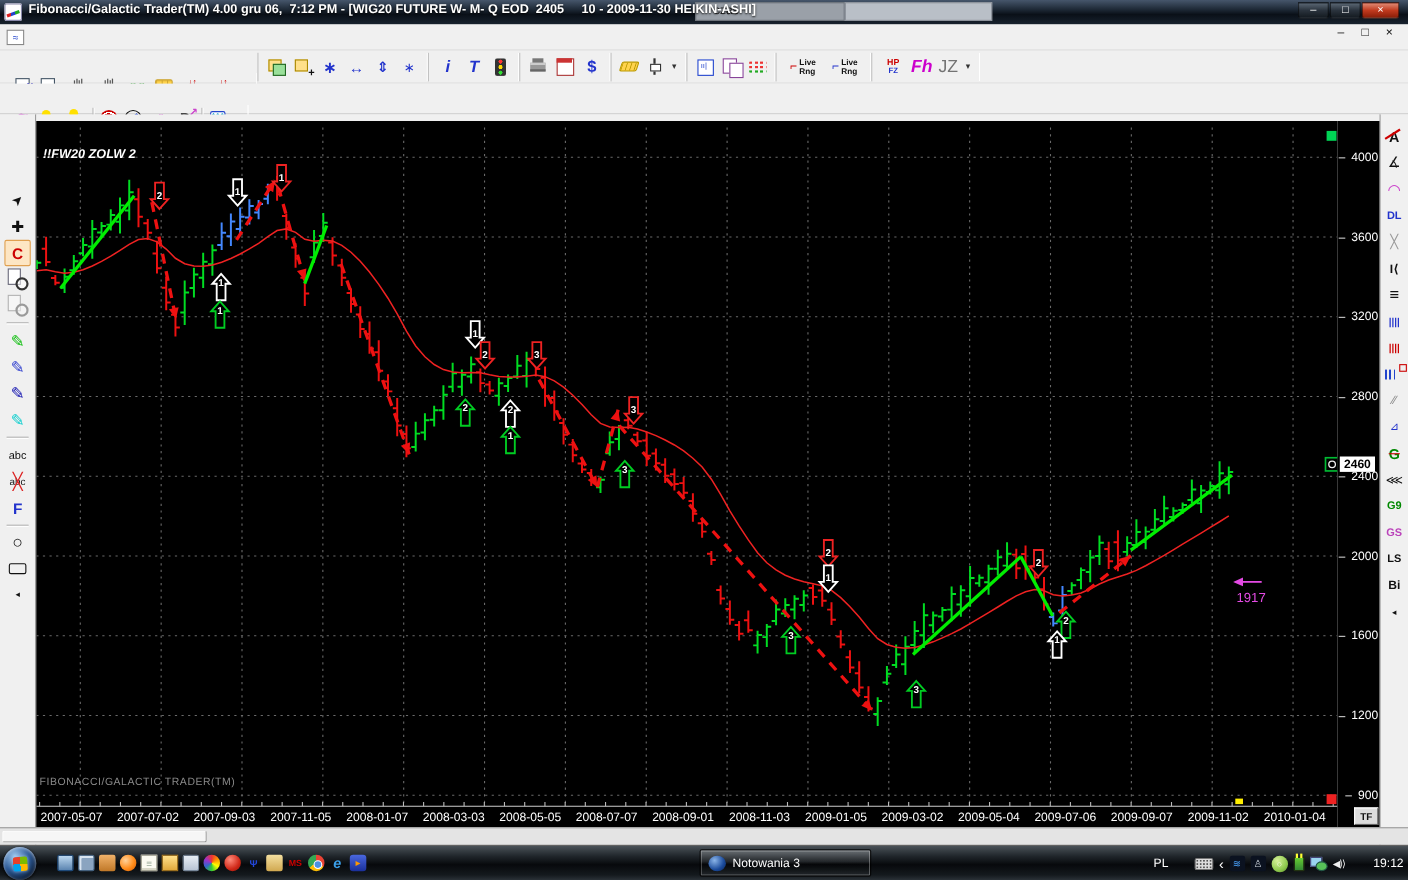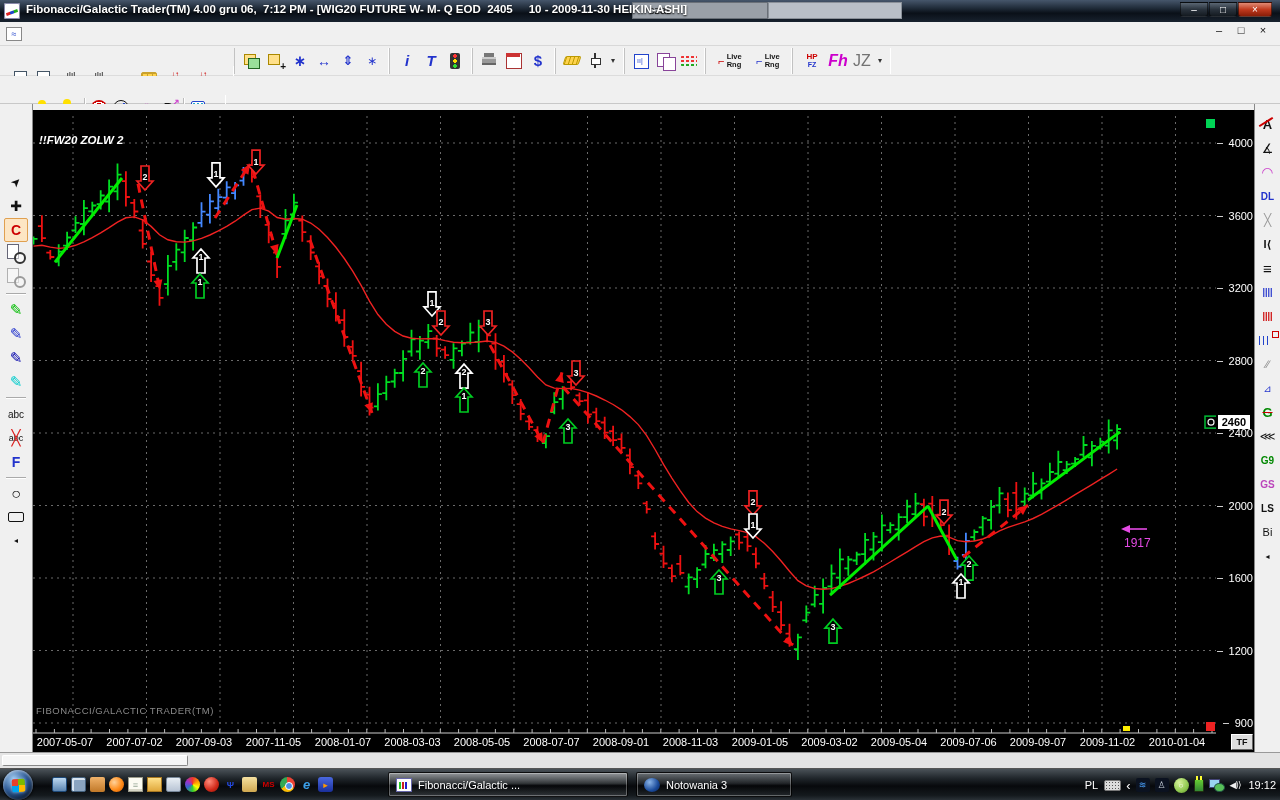--- a/index.html
+++ b/index.html
@@ -166,21 +166,21 @@
   .tkbtn{position:absolute;top:3px;height:25px;border:1px solid rgba(0,0,0,.85);border-radius:2px;
     color:#fff;font-size:11px;display:flex;align-items:center;gap:6px;padding:0 7px;
     background:linear-gradient(rgba(255,255,255,.25),rgba(255,255,255,.08) 45%,rgba(0,0,0,.25) 55%,rgba(255,255,255,.06));
     box-shadow:inset 0 0 0 1px rgba(255,255,255,.3);white-space:nowrap;overflow:hidden;}
   .tkbtn.active{background:linear-gradient(rgba(255,255,255,.45),rgba(255,255,255,.15) 45%,rgba(0,0,0,.2) 55%,rgba(255,255,255,.12));}
   .tkbtn .ticon{width:16px;height:14px;flex:none;}
   #fibicon{background:#fff;border:1px solid #66a;position:relative;}
   #fibicon::after{content:"";position:absolute;left:2px;top:3px;width:10px;height:7px;
     background:linear-gradient(90deg,#2c2 0 2px,transparent 2px 3px,#c22 3px 5px,transparent 5px 6px,#22c 6px 8px,transparent 8px);}
   #notoicon{background:radial-gradient(circle at 35% 30%,#8ab4e8,#1a4a9a 60%,#0a2050);border-radius:50%;}
-  #tray{position:absolute;right:4px;top:0;height:32px;display:flex;align-items:center;gap:6px;font-size:11px;}
+  #tray{position:absolute;right:4px;top:0;height:32px;display:flex;align-items:center;gap:24px;font-size:11px;}
   .trico{display:inline-flex;align-items:center;justify-content:center;}
   .tkbd{width:17px;height:11px;background:#dcdcdc;border:1px solid #777;border-radius:2px;
     background-image:radial-gradient(circle,#555 0 .7px,transparent 1px);background-size:3px 3px;}
   .tmsn{width:14px;height:14px;background:#0b1220;border-radius:2px;color:#4aa3ff;font-size:9px;}
   .tstat{width:14px;height:14px;background:#0b1220;border-radius:2px;color:#cdd4dd;font-size:9px;}
   .tgreen{width:15px;height:15px;border-radius:50%;background:radial-gradient(circle at 35% 30%,#d6f09a,#8fc94f 60%,#5a8a28);
     color:#fff;font-size:8px;}
   .tpow{width:10px;height:13px;background:linear-gradient(#6c3,#383);border:1px solid #231;border-radius:1px;position:relative;}
   .tpow::before{content:"";position:absolute;left:1px;top:-4px;width:2px;height:4px;background:#ff3;box-shadow:4px 0 0 #ff3;}
   .tnet{width:16px;height:13px;position:relative;}
@@ -437,21 +437,21 @@
       <span class="tbi sidetool">
         <span style="color: rgb(0, 136, 0); font-size: 10px; font-weight: bold;">G9</span>
       </span>
       <span class="tbi sidetool">
         <span style="color: rgb(187, 68, 187); font-size: 10px; font-weight: bold;">GS</span>
       </span>
       <span class="tbi sidetool">
         <span style="color: rgb(17, 17, 17); font-size: 10px; font-weight: bold;">LS</span>
       </span>
       <span class="tbi sidetool">
-        <span style="color: rgb(17, 17, 17); font-size: 11px; font-weight: normal;">Bi</span>
+        <span style="color: rgb(17, 17, 17); font-size: 11px; font-weight: bold;">Bi</span>
       </span>
       <span class="tbi sidetool">
         <span style="color: rgb(17, 17, 17); font-size: 8px;">◂</span>
       </span>
     </div>
 
   <div id="topstrip"></div>
   <div id="chartwrap"><svg width="1183" height="642" viewBox="0 0 1183 642">
         <line x1="40" y1="6" x2="40" y2="623" stroke="#6a6a6a" stroke-width="1" stroke-dasharray="2 4"></line>
         <line x1="113.5" y1="6" x2="113.5" y2="623" stroke="#6a6a6a" stroke-width="1" stroke-dasharray="2 4"></line>
@@ -645,24 +645,20 @@
         <span class="ql ql7"></span>
         <span class="ql ql8"></span>
         <span class="ql ql9"></span>
         <span class="ql " style="color: rgb(35, 72, 221); font-weight: bold;">Ψ</span>
         <span class="ql ql11"></span>
         <span class="ql " style="color: rgb(204, 0, 0); font-weight: bold; font-size: 8px;">MS</span>
         <span class="ql ql12"></span>
         <span class="ql " style="color: rgb(59, 159, 232); font-weight: bold; font-size: 13px; font-style: italic;">e</span>
         <span class="ql ql13" style="color: rgb(255, 153, 0); font-weight: bold;">▸</span>
       </div>
-    <div class="tkbtn active" id="tkbtn1" style="left:388px;width:240px;">
-      <span class="ticon" id="fibicon"></span>
-      <span>Fibonacci/Galactic ...</span>
-    </div>
     <div class="tkbtn" id="tkbtn2" style="left:636px;width:156px;">
       <span class="ticon" id="notoicon"></span>
       <span>Notowania 3</span>
     </div>
     <div id="tray">
       <span>PL</span>
       <span id="trayicons" style="display:flex;align-items:center;gap:5px;">
           <span class="trico tkbd"></span>
           <span class="trico " style="color: rgb(255, 255, 255); font-size: 13px;">‹</span>
           <span class="trico tmsn">≋</span>

